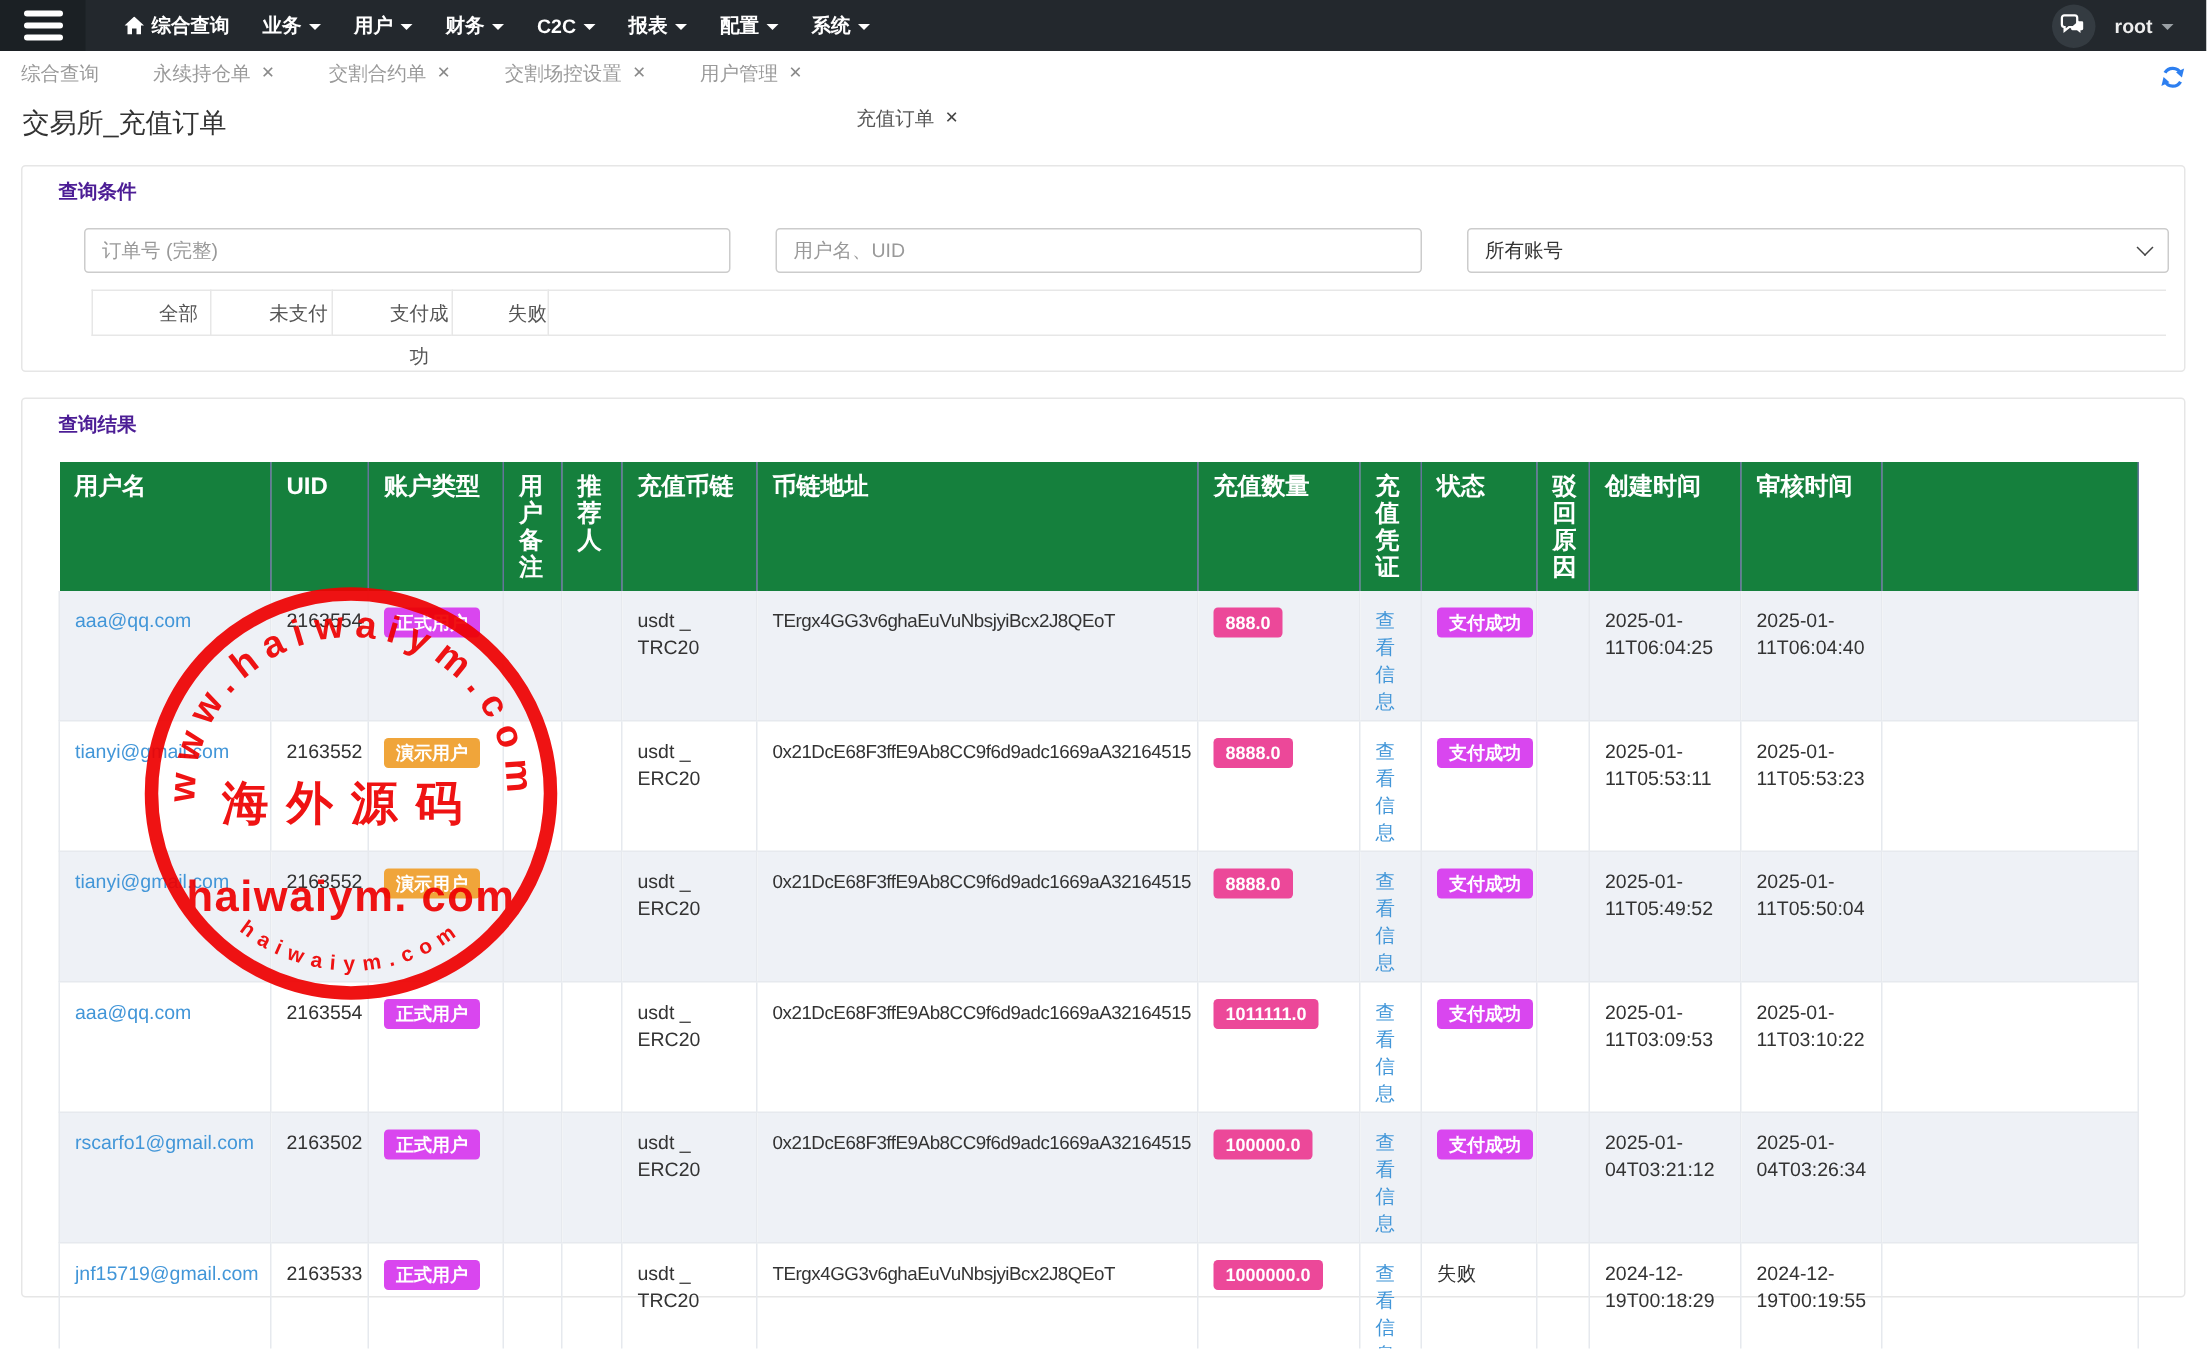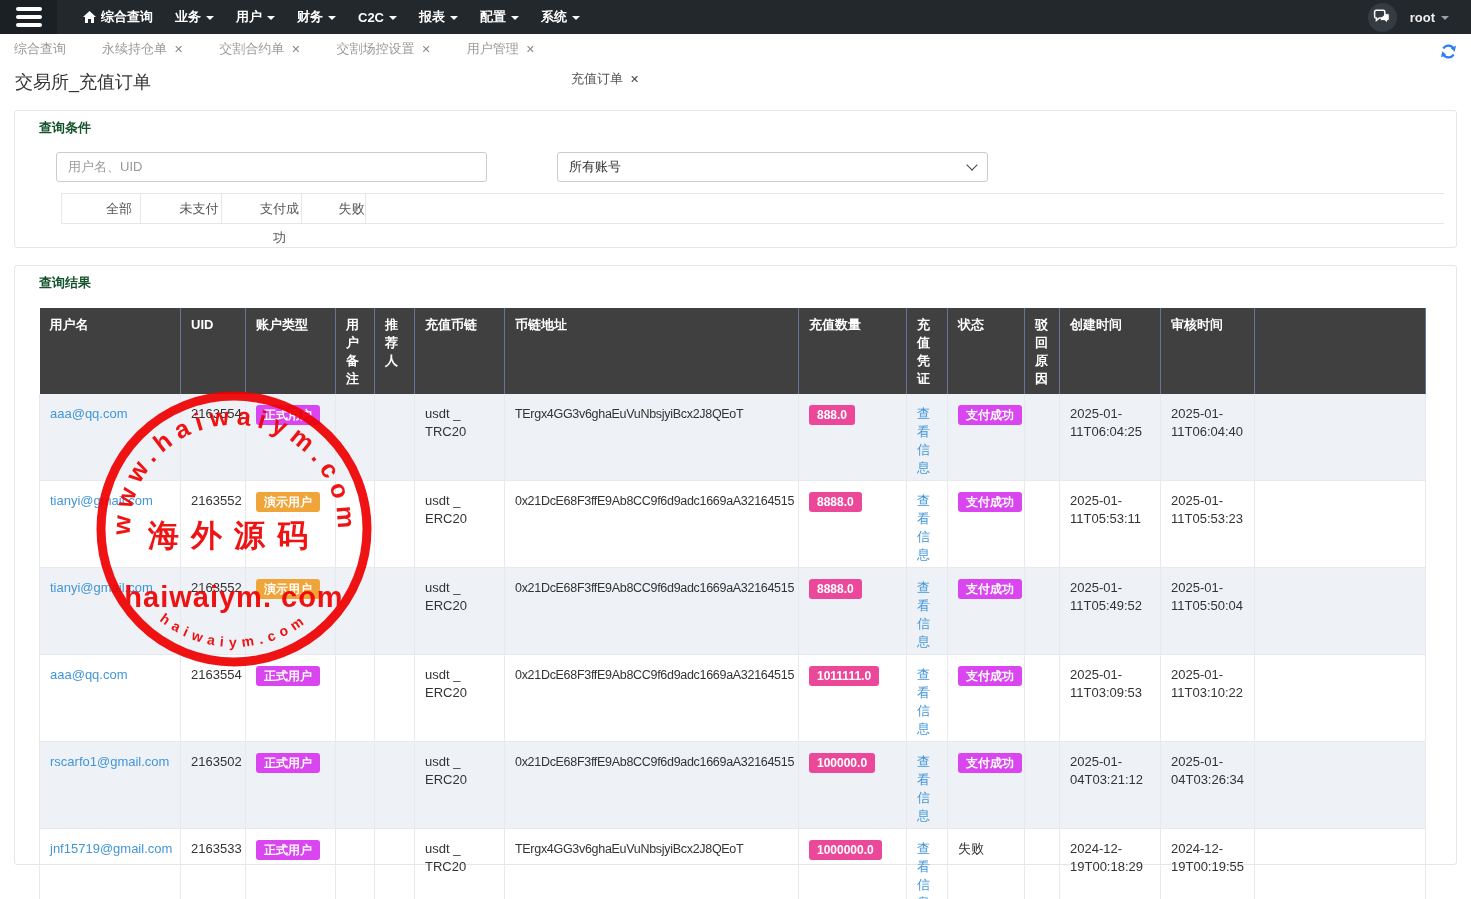--- a/index.html
+++ b/index.html
@@ -18,38 +18,38 @@
 .tabstrip { height:30px; display:flex; align-items:stretch; padding-left:14px; position:relative; }
 .tab { line-height:30px; padding:0 18px; color:#9a9a9a; font-size:13px; display:flex; gap:7px; align-items:center; cursor:pointer; }
 .tab:first-child { padding-left:0; }
 .tab.active { background:#e4e4e4; color:#555;margin-top:45px; }
 .tab .x { font-size:11px; color:#8a8a8a; font-weight:bold; line-height:30px; }
 .tab.active .x { color:#444; }
 .refresh-btn { position:absolute; right:14px; top:9px; width:17px; height:17px; }
 .page-title-wrap { height:46px; padding-top:7px; }
 .page-title { font-size:18px; color:#333; font-weight:normal; line-height:22px; margin:0 0 0 15px; }
 .panel { margin:0 14px; border:1px solid #e6e6e6; border-radius:3px; background:#fff; position:relative; }
-.panel-title { font-weight:bold; font-size:13px; color:#14532d; padding:9px 0 0 24px; line-height:16px; }
+.panel-title { font-weight:bold; font-size:13px; color:#4c1d95; padding:9px 0 0 24px; line-height:16px; }
 .query-form { padding:16px 0 0 41px; }
 .form-row { display:flex; gap:30px; margin-bottom:11px; }
 .tinput { width:431px; height:30px; border:1px solid #ccc; border-radius:3px; padding:0 11px; font-size:13px; color:#999; display:flex; align-items:center; background:#fff; }
-.tselect { width:431px; color:#333; justify-content:space-between;margin-left:40px; }
+.tselect { width:468px; color:#333; justify-content:space-between; }
 .chev { width:8px; height:8px; border-right:1.5px solid #444; border-bottom:1.5px solid #444; transform:rotate(45deg); margin-top:-4px; }
 .btn-query { width:200px; height:30px; background:#5d7391; color:#fff; border:none; border-radius:3px; text-align:center; line-height:30px; font-size:13px; cursor:pointer; }
 .status-tabs { display:flex; margin:10px 12px 0 5px; }
 .stab { height:31px; line-height:29px; text-align:center; border-top:1px solid #e7e7e7; border-bottom:1px solid #e7e7e7; border-left:1px solid #e7e7e7; color:#555; font-size:13px; cursor:pointer;padding-left:36px; }
 .stab:nth-child(1) { width:79px; }
 .stab:nth-child(2) { width:81px; }
 .stab:nth-child(3) { width:80px; }
 .stab:nth-child(4) { width:64px; }
 .stab-fill { flex:1; border-top:1px solid #e7e7e7; border-bottom:1px solid #e7e7e7; border-left:1px solid #e7e7e7; }
 .query-panel { padding-bottom:23px; }
 .results-panel { margin-top:17px; height:600px; }
 table.results { border-collapse:collapse; margin:17px 0 0 24px; table-layout:fixed; width:1386px; font-size:13px; }
-table.results th { background:#404040; color:#fff; text-align:left; vertical-align:top; padding:8px 8px 6px 10px; font-size:13px; font-weight:bold; border-right:1px solid #65759a; line-height:18px; }
+table.results th { background:#15803d; color:#fff; text-align:left; vertical-align:top; padding:8px 8px 6px 10px; font-size:16px; font-weight:bold; border-right:1px solid #65759a; line-height:18px; }
 table.results td { vertical-align:top; padding:11px 4px 3px 10px; border-right:1px solid #e6e9ee; border-bottom:1px solid #e6e9ee; line-height:18px; overflow:hidden; }
 table.results td:first-child { border-left:1px solid #e6e9ee; }
 table.results tr.alt td { background:#eef1f6; }
 table.results tr { height:86px; }
 .vtext { display:inline-block; width:14px; word-break:break-all; }
 .badge { display:inline-block; padding:3px 8px; border-radius:3px; color:#fff; font-weight:bold; font-size:12px; line-height:14px; white-space:nowrap; }
 .badge.green { background:#d946ef;text-align:right; }
 .badge.orange { background:#f0a53a; }
 .badge.red { background:#ec4899; }
 a.email { color:#4296d8; text-decoration:none; }
@@ -149,20 +149,21 @@
 </div>
 
 <div class="page-title-wrap">
   <h1 class="page-title">交易所_充值订单</h1>
 </div>
 
 <div class="panel query-panel">
   <div class="panel-title">查询条件</div>
   <div class="query-form">
     <div class="form-row">
+      <div class="tinput">订单号 (完整)</div>
       <div class="tinput">用户名、UID</div>
       <div class="tinput tselect">
         <span style="color:#333">所有账号</span>
         <span class="chev"></span>
       </div>
     </div>
     <div class="status-tabs" id="status-tabs">
         <div class="stab">全部</div>
         <div class="stab">未支付</div>
         <div class="stab">支付成功</div>

